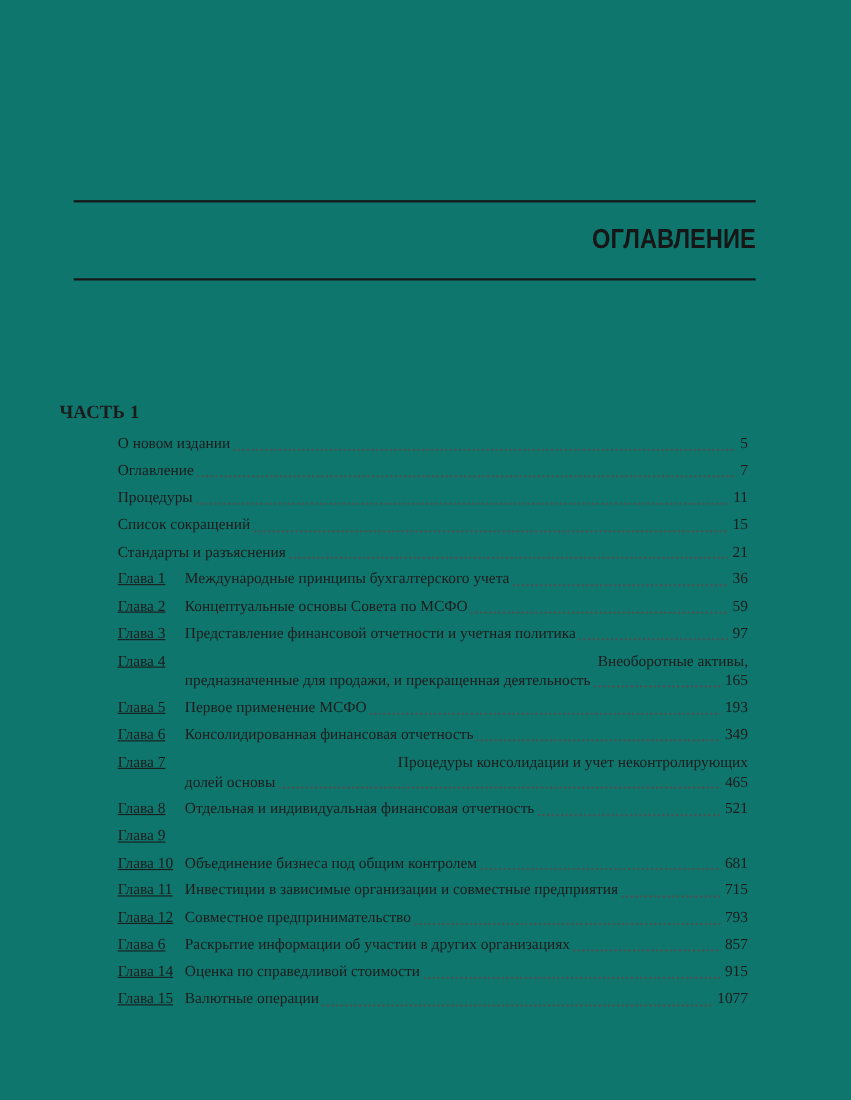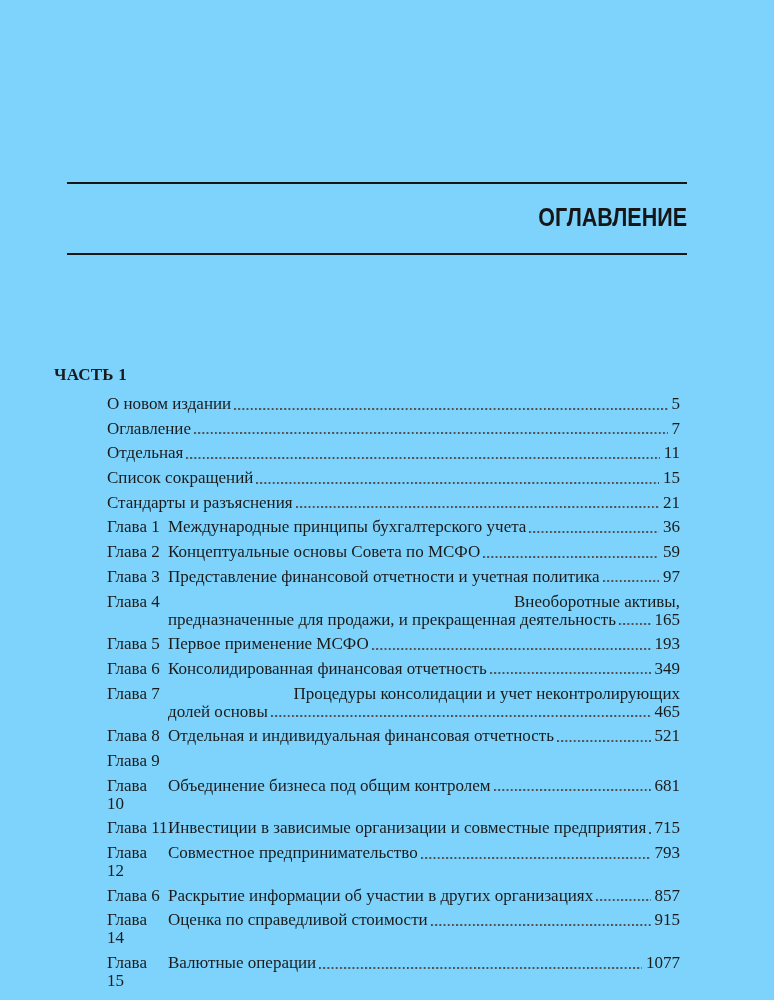--- a/index.html
+++ b/index.html
@@ -4,21 +4,21 @@
 <style>
   html, body {
     margin: 0;
     padding: 0;
     background: #ffffff;
   }
   .page {
     position: relative;
     width: 774px;
     height: 1000px;
-    background: #7dd3fc;
+    background: #0f766e;
     font-family: "Liberation Serif", serif;
     color: #1b1b1b;
     overflow: hidden;
   }
   .rule {
     position: absolute;
     left: 67px;
     width: 620px;
     height: 2px;
     background: #161616;
@@ -48,33 +48,34 @@
     line-height: 18px;
     font-weight: bold;
     letter-spacing: 0.2px;
     color: #1b1b1b;
   }
   .toc {
     position: absolute;
     top: 395px;
     left: 107px;
     width: 573px;
-    font-size: 17px;
+    font-size: 14px;
     line-height: 18px;
   }
   .toc-entry {
     display: flex;
     align-items: flex-start;
   }
   .toc-entry + .toc-entry {
     margin-top: 6.7px;
   }
   .chapter-label {
     flex: 0 0 61px;
     width: 61px;
+    text-decoration: underline;
   }
   .entry-body {
     flex: 1 1 auto;
     min-width: 0;
   }
   .entry-title-line {
     display: block;
     text-align: right;
   }
   .entry-line {
@@ -124,21 +125,21 @@
     <span class="entry-title">Оглавление</span>
     <span class="dotted-leader"></span>
     <span class="page-number">7</span>
   </div>
         </div>
   </div>
       <div class="toc-entry">
 
     <div class="entry-body">
           <div class="entry-line">
-    <span class="entry-title">Отдельная</span>
+    <span class="entry-title">Процедуры</span>
     <span class="dotted-leader"></span>
     <span class="page-number">11</span>
   </div>
         </div>
   </div>
       <div class="toc-entry">
 
     <div class="entry-body">
           <div class="entry-line">
     <span class="entry-title">Список сокращений</span>

